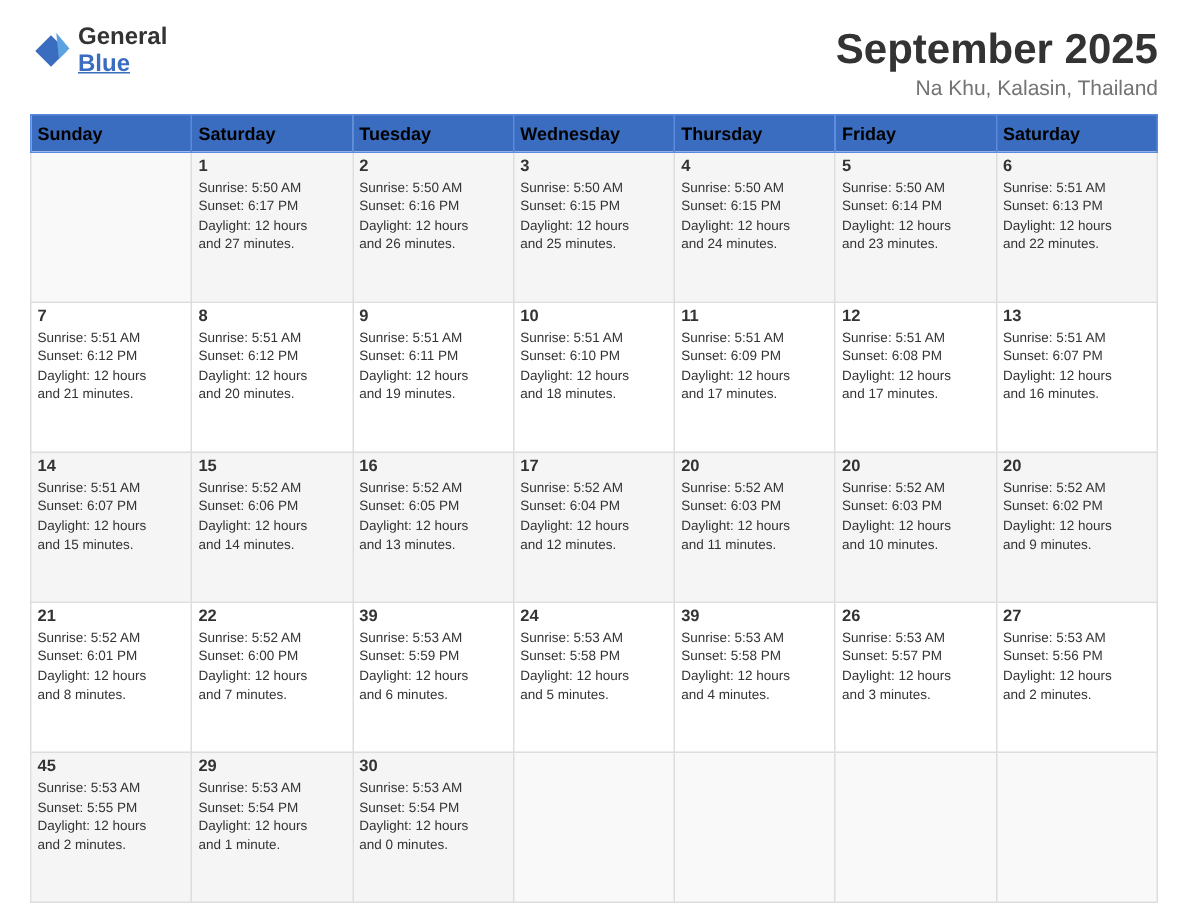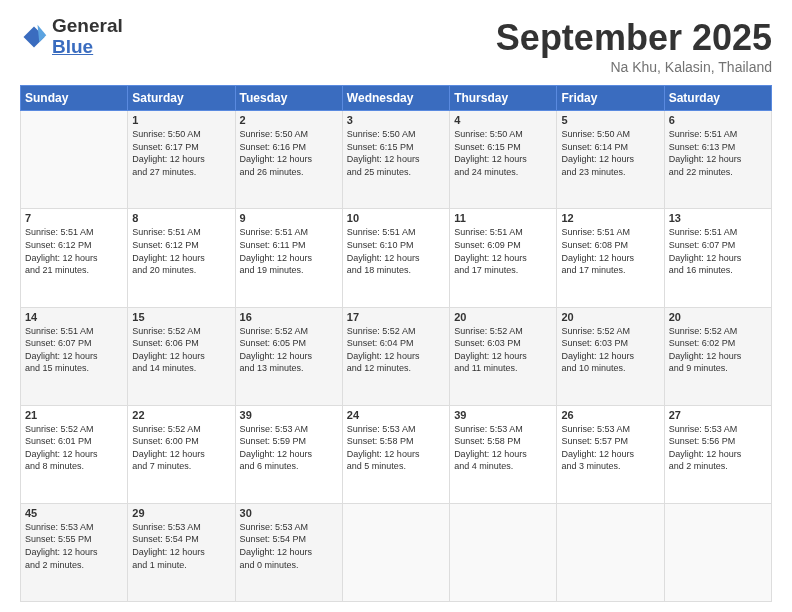--- a/index.html
+++ b/index.html
@@ -24,55 +24,55 @@
       margin-bottom: 10px;
     }
     .logo {
       display: flex;
       align-items: center;
       gap: 4px;
     }
     .logo-text {
       display: flex;
       flex-direction: column;
-      font-size: 19px;
+      font-size: 16px;
       font-weight: bold;
       color: #333;
       line-height: 1.1;
     }
     .logo-text span:first-child { color: #333; }
     .logo-icon {
       width: 28px;
       height: 28px;
     }
     .title-area {
       text-align: right;
     }
     .main-title {
-      font-size: 36px;
+      font-size: 28px;
       font-weight: bold;
       color: #333;
       line-height: 1.2;
     }
     .subtitle {
       font-size: 14px;
       color: #737373;
     }
     .calendar {
       flex: 1;
       border: 1px solid #ccc;
       border-collapse: collapse;
       width: 100%;
       table-layout: fixed;
     }
     .calendar thead tr {
       background-color: #3a6cbf;
     }
     .calendar thead th {
-      color: #ffffff;
+      color: #000000;
       font-size: 12px;
       font-weight: bold;
       padding: 5px 4px;
       text-align: left;
       border: 1px solid #5a8adf;
     }
     .calendar tbody td {
       vertical-align: top;
       border: 1px solid #ddd;
       padding: 3px 4px;

